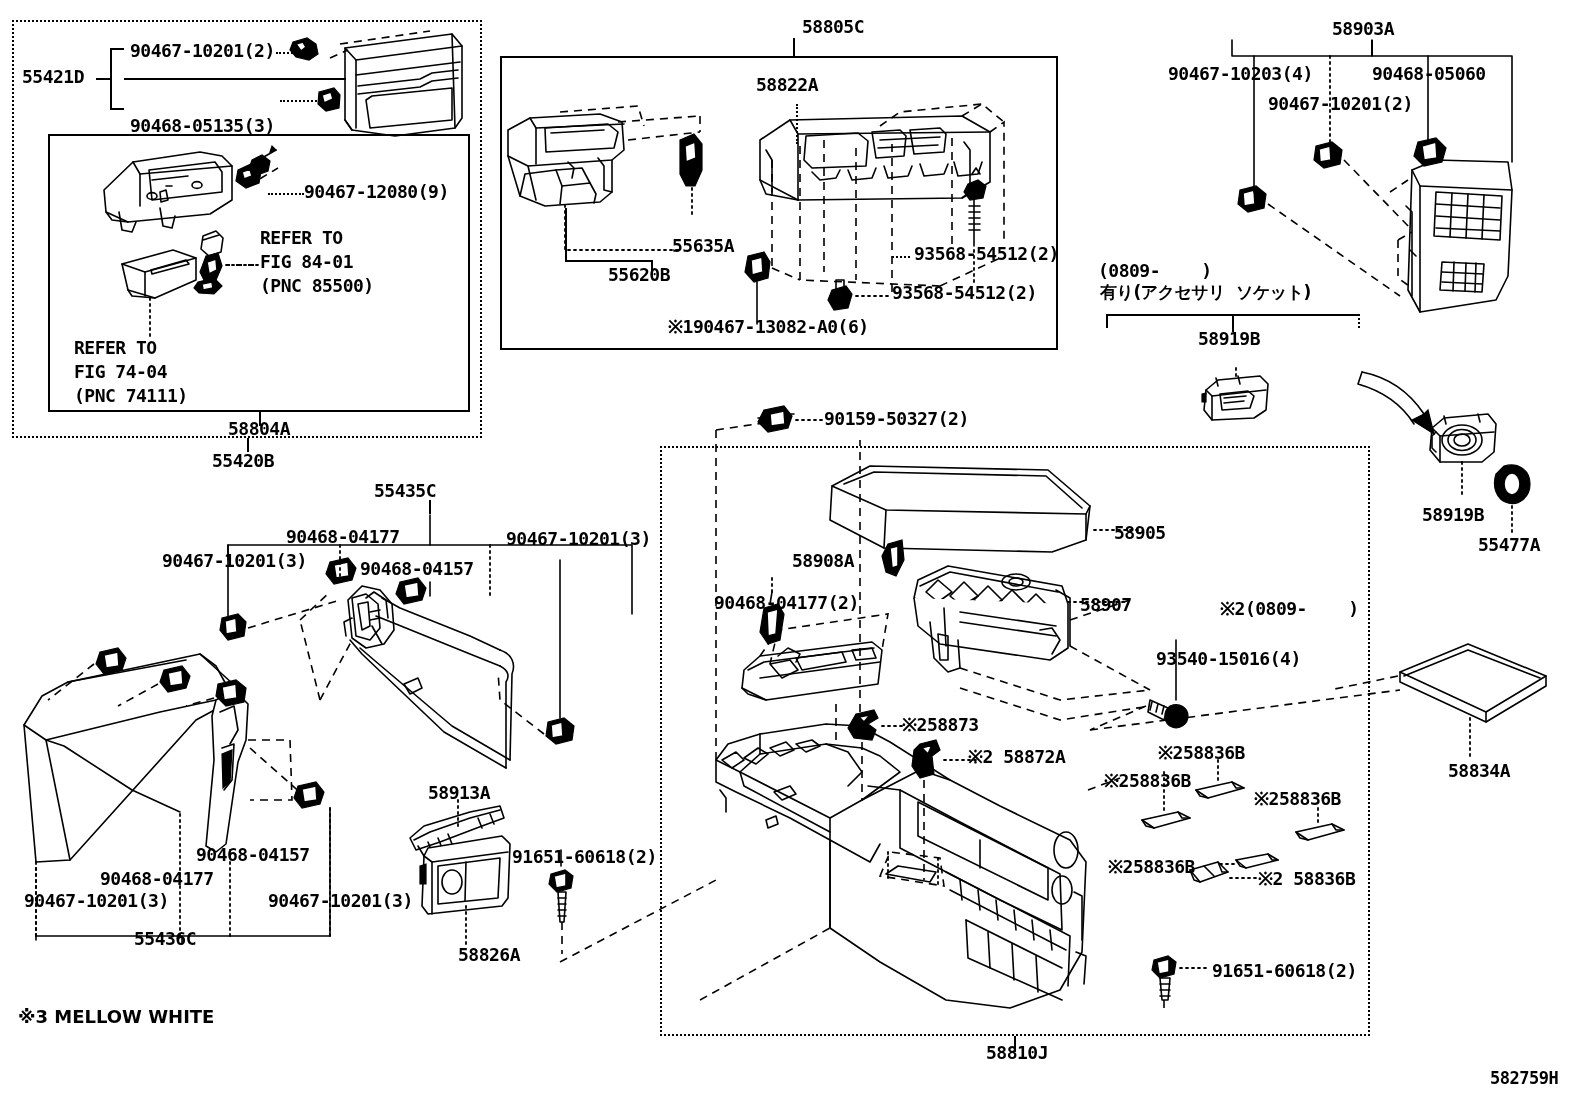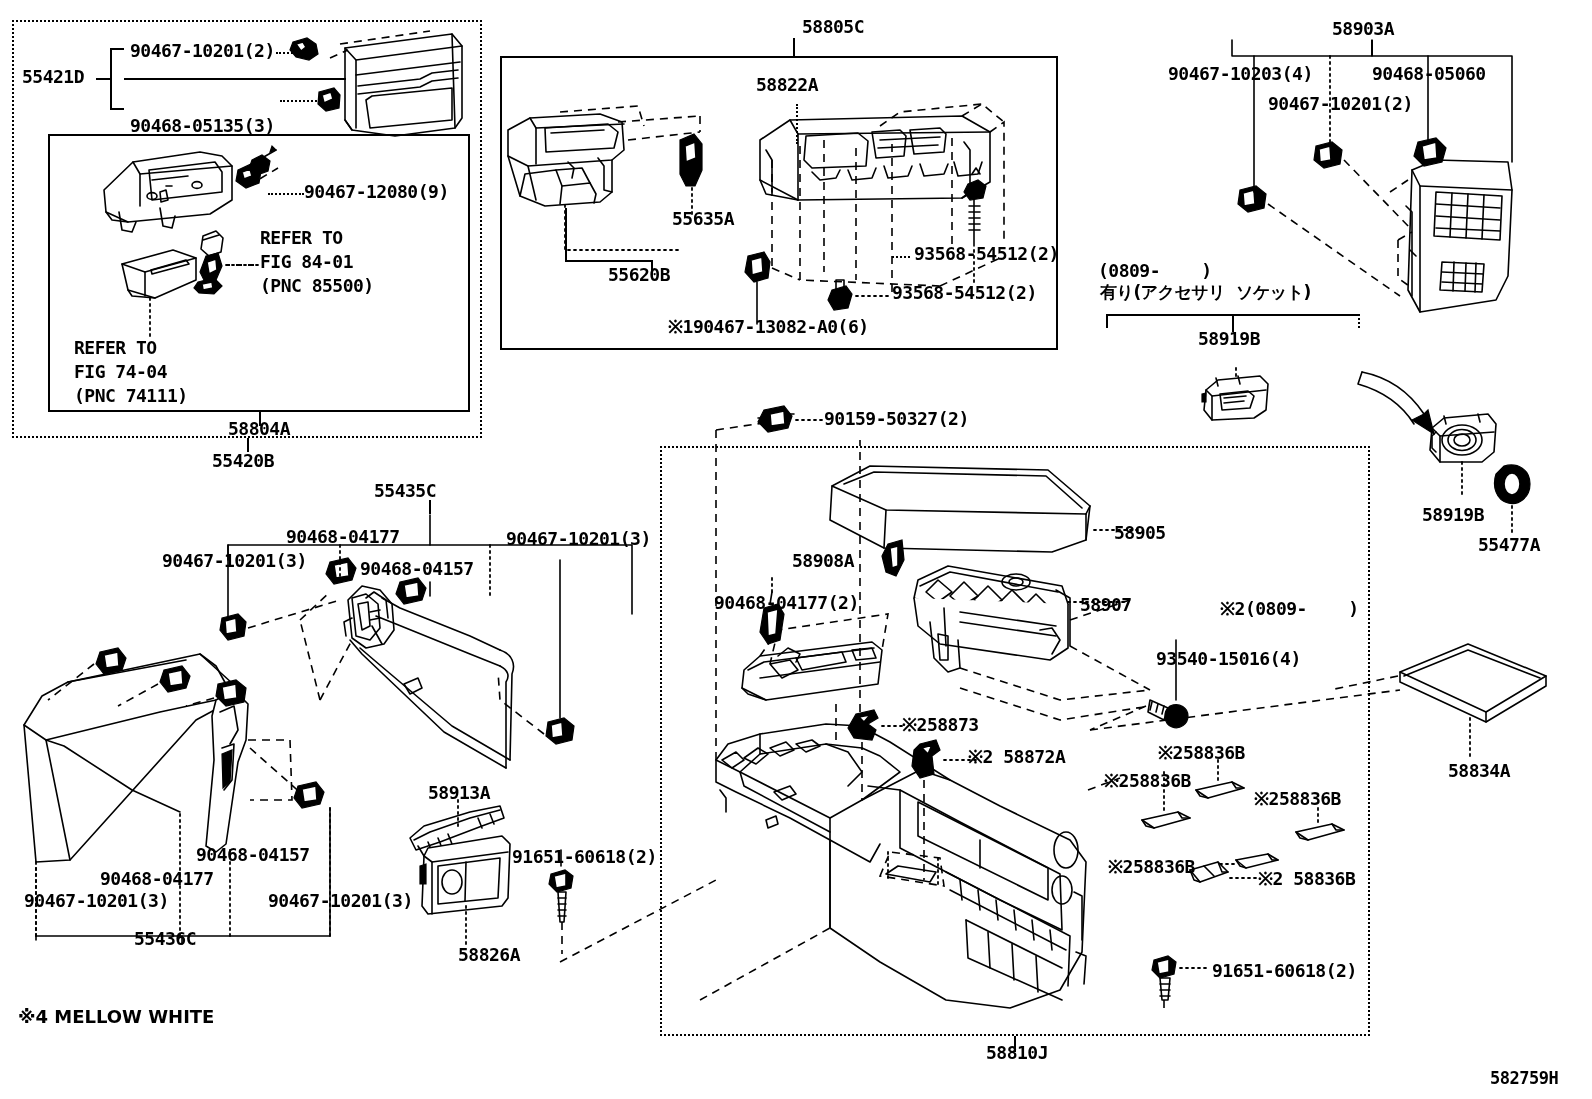--- a/index.html
+++ b/index.html
@@ -568,21 +568,21 @@
 FIG 84-01
 (PNC 85500)</div>
   <div class="lbl s18" style="left:74px;top:336px;line-height:1.32;">REFER TO
 FIG 74-04
 (PNC 74111)</div>
   <div class="lbl s18" style="left:228px;top:420px;">58804A</div>
   <div class="lbl s18" style="left:212px;top:452px;">55420B</div>
 
   <div class="lbl s18" style="left:758px;top:18px;margin-left:44px;">58805C</div>
   <div class="lbl s18" style="left:756px;top:76px;">58822A</div>
-  <div class="lbl s18" style="left:672px;top:210px;">55635A</div>
+  <div class="lbl s18" style="left:672px;top:237px;">55635A</div>
   <div class="lbl s18" style="left:608px;top:266px;">55620B</div>
   <div class="lbl s18" style="left:914px;top:245px;">93568-54512(2)</div>
   <div class="lbl s18" style="left:892px;top:284px;">93568-54512(2)</div>
   <div class="lbl s18" style="left:668px;top:318px;">※190467-13082-A0(6)</div>
 
   <div class="lbl s18" style="left:1332px;top:20px;">58903A</div>
   <div class="lbl s18" style="left:1168px;top:65px;">90467-10203(4)</div>
   <div class="lbl s18" style="left:1268px;top:95px;">90467-10201(2)</div>
   <div class="lbl s18" style="left:1372px;top:65px;">90468-05060</div>
   <div class="lbl s18" style="left:1098px;top:262px;">(0809-    )</div>
@@ -619,16 +619,16 @@
   <div class="lbl s18" style="left:1104px;top:772px;">※258836B</div>
   <div class="lbl s18" style="left:1254px;top:790px;">※258836B</div>
   <div class="lbl s18" style="left:1108px;top:858px;">※258836B</div>
   <div class="lbl s18" style="left:1258px;top:870px;">※2 58836B</div>
   <div class="lbl s18" style="left:1212px;top:962px;">91651-60618(2)</div>
   <div class="lbl s18" style="left:1172px;top:600px;margin-left:48px;">※2(0809-    )</div>
   <div class="lbl s18" style="left:986px;top:1044px;text-align:right;">58810J</div>
 
   <div class="lbl s18" style="left:1448px;top:762px;">58834A</div>
 
-  <div class="lbl mw" style="left:18px;top:1008px;">※4 MELLOW WHITE</div>
+  <div class="lbl mw" style="left:18px;top:1008px;">※3 MELLOW WHITE</div>
   <div class="lbl s17" style="left:1490px;top:1070px;">582759H</div>
 
 </div>
 
 </body></html>

